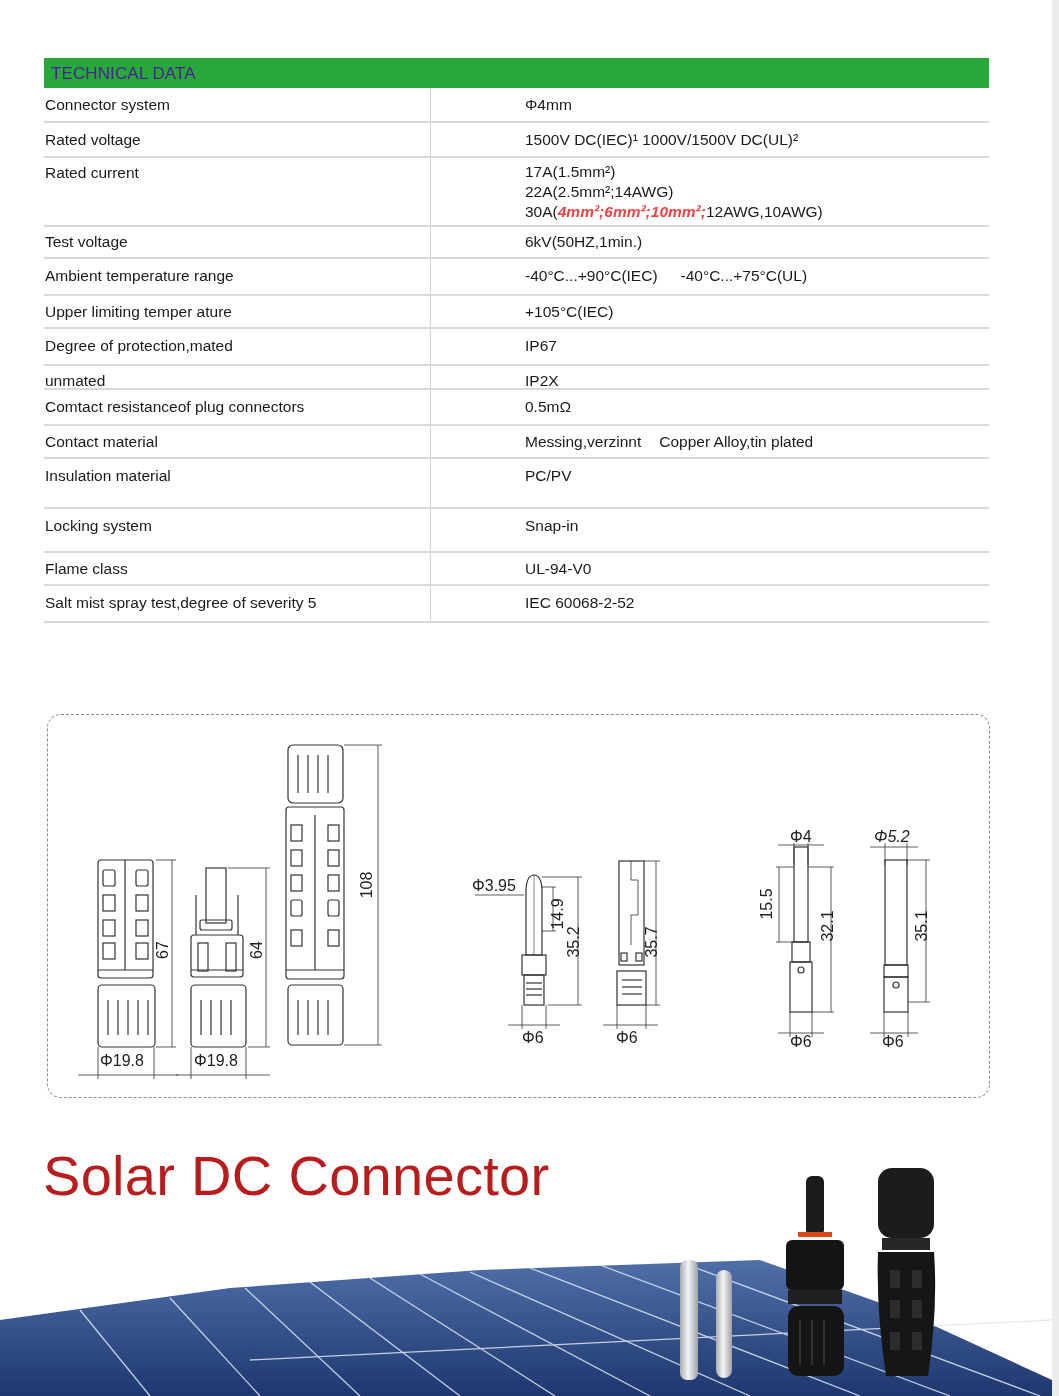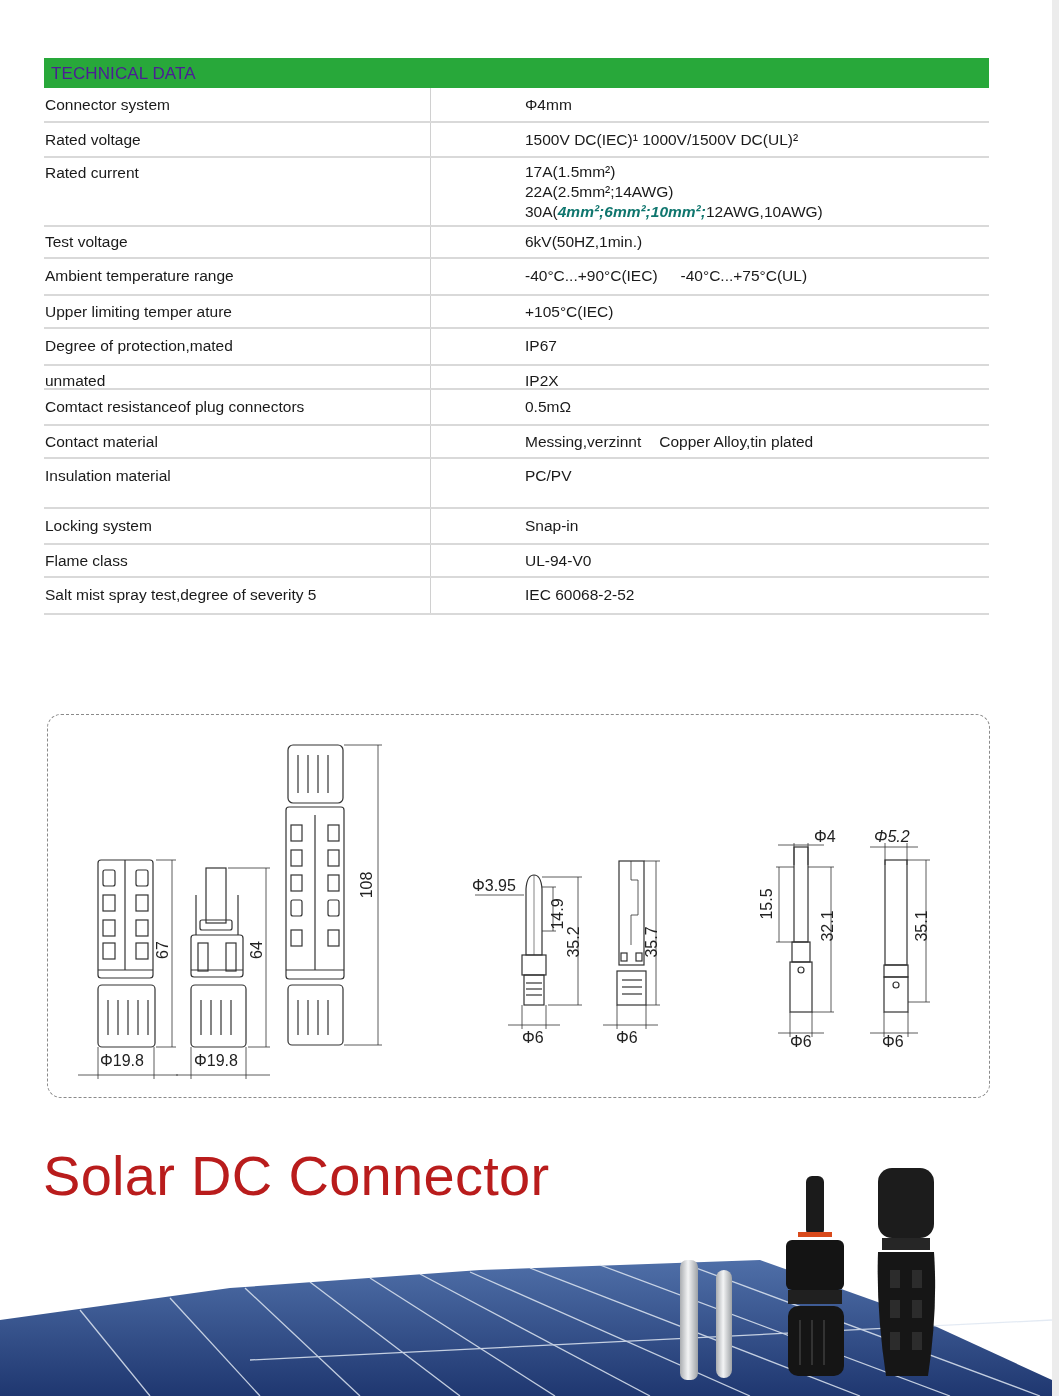--- a/index.html
+++ b/index.html
@@ -8,21 +8,21 @@
 
   .right-edge { position: absolute; left: 1052px; top: 0; width: 7px; height: 1396px; background: #ececec; }
 
   
   .tech { position: absolute; left: 44px; top: 58px; width: 945px; }
   .tech-header { height: 30px; background: #28a83a; color: #4c1d95; font-size: 17px; line-height: 31px; padding-left: 7px; letter-spacing: 0.1px; }
   .tech-row { position: relative; display: flex; border-bottom: 2px solid #d9d9d9; font-size: 15.5px; line-height: 20px; }
   .tech-row .lbl { width: 387px; padding-left: 1px; border-right: 1px solid #d0d0d0; padding-top: 7px; }
   .tech-row .val { flex: 1; padding-left: 94px; padding-top: 7px; }
   .tech-row .val .line { display: block; }
-  .green-it { color: #0f766e; font-style: italic; font-weight: bold; }
+  .green-it { color: #ef4444; font-style: italic; font-weight: bold; }
   .gap { display: inline-block; width: 18px; }
 
   
   .drawing { position: absolute; left: 47px; top: 714px; width: 943px; height: 384px; border: 1.5px dashed #8a8a8a; border-radius: 14px; }
   .drawing svg { position: absolute; left: 0; top: 0; }
   .dim { position: absolute; font-size: 16px; color: #222; white-space: nowrap; }
   .dim.v { transform: rotate(-90deg); transform-origin: center center; }
 
   
   .headline { position: absolute; left: 43px; top: 1143px; font-size: 56px; color: #b91c1c; letter-spacing: 0.3px; font-weight: normal; }
@@ -81,21 +81,21 @@
   <div class="tech-row" style="height:33px">
     <div class="lbl" style="padding-top:6px">Contact material</div>
     <div class="val" style="padding-top:6px">
       <span>Messing,verzinnt</span><span class="gap"></span><span>Copper Alloy,tin plated</span>
     </div>
   </div>
   <div class="tech-row" style="height:50px">
     <div class="lbl">Insulation material</div>
     <div class="val">PC/PV</div>
   </div>
-  <div class="tech-row" style="height:36px">
+  <div class="tech-row" style="height:44px">
     <div class="lbl">Locking system</div>
     <div class="val">Snap-in</div>
   </div>
   <div class="tech-row" style="height:33px">
     <div class="lbl" style="padding-top:6px">Flame class</div>
     <div class="val" style="padding-top:6px">UL-94-V0</div>
   </div>
   <div class="tech-row" style="height:37px">
     <div class="lbl">Salt mist spray test,degree of severity 5</div>
     <div class="val">IEC 60068-2-52</div>
@@ -259,21 +259,21 @@
   <div class="dim" style="left:146px;top:337px;">Φ19.8</div>
   <div class="dim v" style="left:306px;top:161px;">108</div>
 
   <div class="dim" style="left:424px;top:162px;">Φ3.95</div>
   <div class="dim v" style="left:494px;top:190px;">14.9</div>
   <div class="dim v" style="left:510px;top:218px;">35.2</div>
   <div class="dim" style="left:474px;top:314px;">Φ6</div>
   <div class="dim v" style="left:588px;top:218px;">35.7</div>
   <div class="dim" style="left:568px;top:314px;">Φ6</div>
 
-  <div class="dim" style="left:742px;top:113px;margin-left:24px;">Φ4</div>
+  <div class="dim" style="left:742px;top:113px;">Φ4</div>
   <div class="dim v" style="left:703px;top:180px;">15.5</div>
   <div class="dim v" style="left:764px;top:202px;">32.1</div>
   <div class="dim" style="left:742px;top:318px;">Φ6</div>
   <div class="dim" style="left:826px;top:113px;font-style:italic;">Φ5.2</div>
   <div class="dim v" style="left:858px;top:202px;">35.1</div>
   <div class="dim" style="left:834px;top:318px;">Φ6</div>
 </div>
 
 <div class="headline">Solar DC Connector</div>
 

